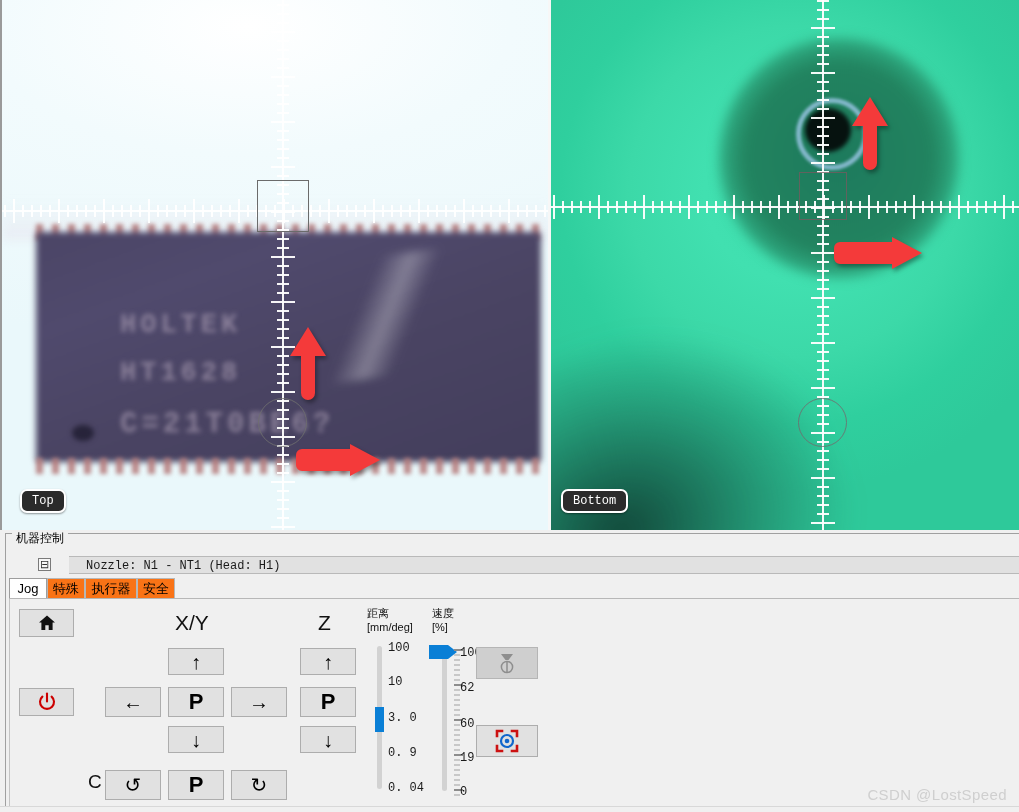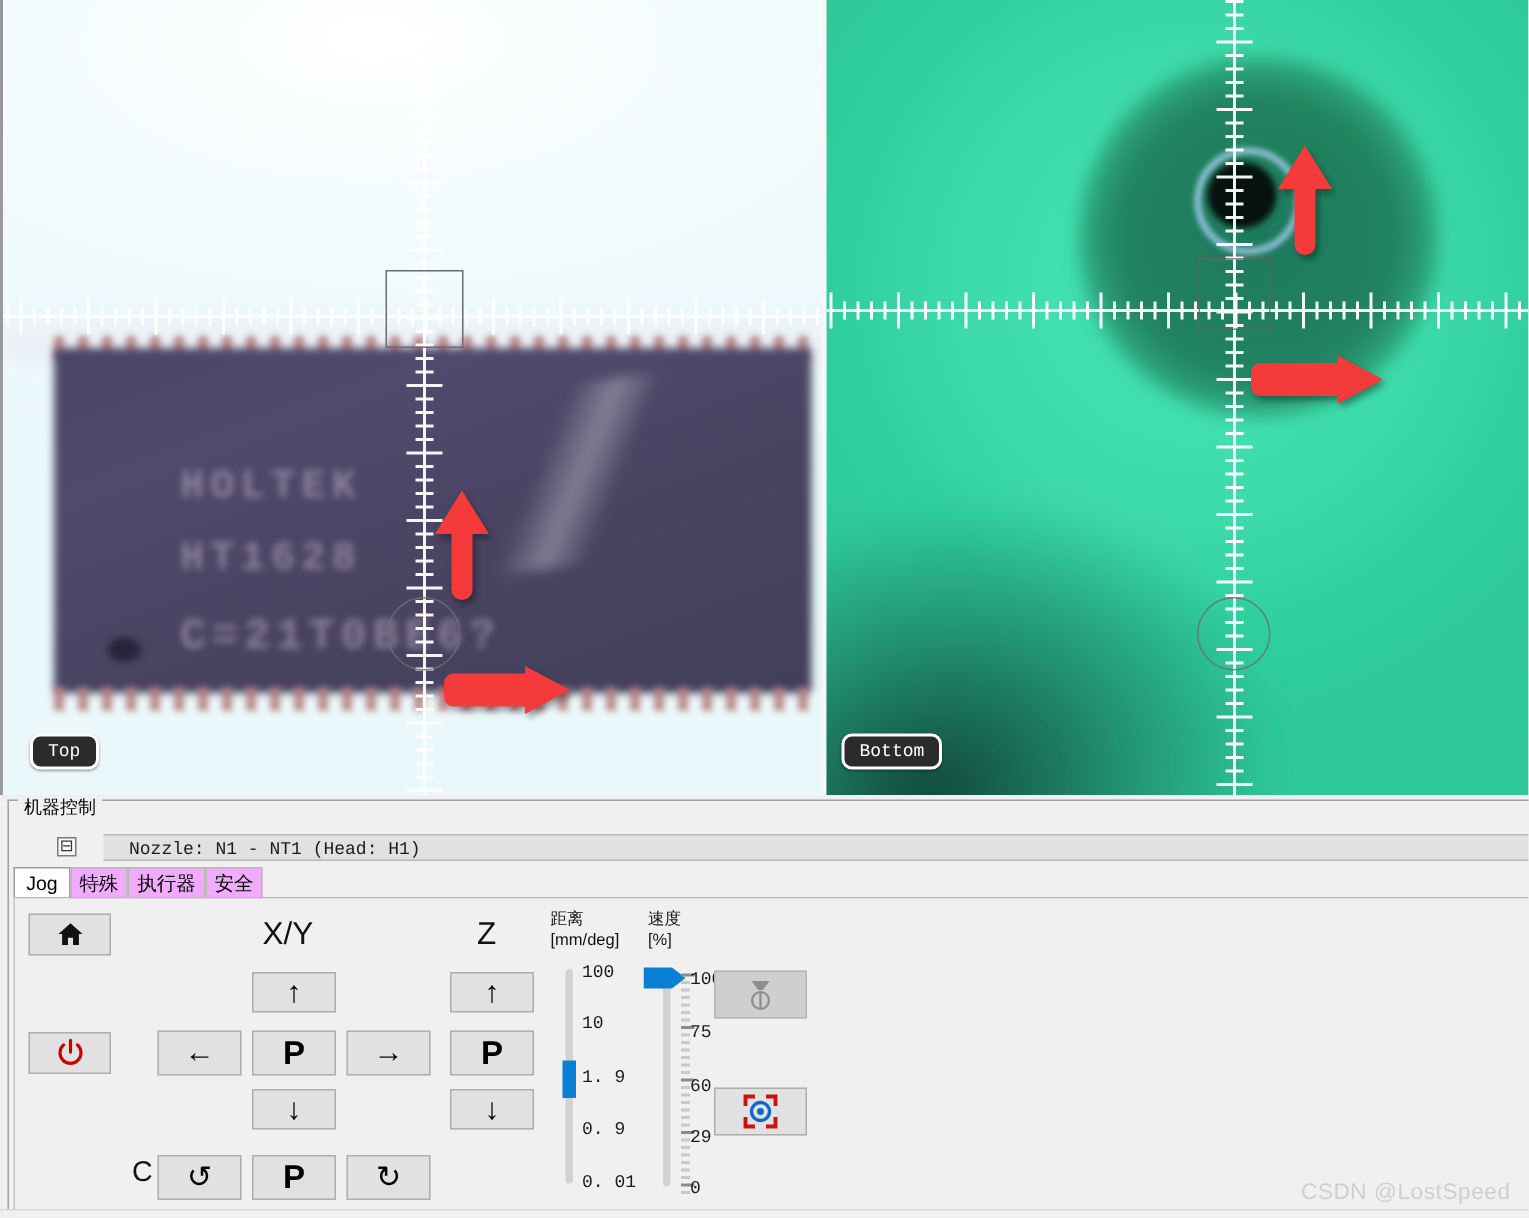--- a/index.html
+++ b/index.html
@@ -132,21 +132,21 @@
   }
   #nozzle-text{
     position:absolute;left:17px;top:2px;font-family:"Liberation Mono",monospace;
     font-size:12px;color:#1a1a1a;white-space:nowrap;
   }
 
   
   #tabbar{position:absolute;left:9px;top:578px;width:1010px;height:21px;}
   .tab{
     position:absolute;top:0;height:21px;box-sizing:border-box;
-    border:1px solid #b7b7b7;border-bottom:none;background:#f0abfc;
+    border:1px solid #b7b7b7;border-bottom:none;background:#f97316;
     font-size:13px;color:#000;line-height:19px;text-align:center;
     white-space:nowrap;
   }
   .tab.active{background:#fff;border-color:#9d9d9d;}
   #tab-underline{position:absolute;left:9px;top:598px;width:1010px;height:1px;background:#b7b7b7;}
 
   
   #jog-pane{position:absolute;left:9px;top:599px;width:1010px;height:209px;background:#f0f0f0;
     border-left:1px solid #c4c4c4;box-sizing:border-box;}
 
@@ -550,23 +550,23 @@
   <div class="btn" style="left:221px;top:171px;width:56px;height:30px;">
     <span class="btn-glyph">↻</span>
   </div>
 
   <div class="col-head" style="left:357px;top:8px;">距离</div>
   <div class="col-head" style="left:357px;top:22px;">[mm/deg]</div>
   <div class="slider-track" style="left:367px;top:47px;height:143px;"></div>
   <div class="slider-handle" style="left:365px;top:108px;width:9px;height:25px;"></div>
   <div class="slider-ticklabel" style="left:378px;top:42px;">100</div>
   <div class="slider-ticklabel" style="left:378px;top:76px;">10</div>
-  <div class="slider-ticklabel" style="left:378px;top:112px;">1. 9</div>
+  <div class="slider-ticklabel" style="left:378px;top:112px;">3. 0</div>
   <div class="slider-ticklabel" style="left:378px;top:147px;">0. 9</div>
-  <div class="slider-ticklabel" style="left:378px;top:182px;">0. 01</div>
+  <div class="slider-ticklabel" style="left:378px;top:182px;">0. 04</div>
 
   <div class="col-head" style="left:422px;top:8px;">速度</div>
   <div class="col-head" style="left:422px;top:22px;">[%]</div>
   <div class="slider-track" style="left:432px;top:50px;height:142px;"></div>
   <div class="slider-handle" style="left:419px;top:45px;width:0;height:0;background:none;">
     <svg width="29" height="16" viewBox="0 0 29 16">
       <path d="M0 1 L19 1 L28 8 L19 15 L0 15 Z" fill="#0a7fd6"></path>
     </svg>
   </div>
   <div id="speed-scale">
@@ -595,23 +595,23 @@
       <div class="scale-dash" style="left: 444px; top: 160px;"></div>
       <div class="scale-dash" style="left: 444px; top: 165px;"></div>
       <div class="scale-dash" style="left: 444px; top: 170px;"></div>
       <div class="scale-dash" style="left: 444px; top: 175px;"></div>
       <div class="scale-dash" style="left: 444px; top: 180px;"></div>
       <div class="scale-dash" style="left: 444px; top: 185px;"></div>
       <div class="scale-major" style="left: 444px; top: 190px;"></div>
       <div class="scale-dash" style="left: 444px; top: 195px;"></div>
     </div>
   <div class="slider-ticklabel" style="left:450px;top:47px;">100</div>
-  <div class="slider-ticklabel" style="left:450px;top:82px;">75</div>
+  <div class="slider-ticklabel" style="left:450px;top:82px;">62</div>
   <div class="slider-ticklabel" style="left:450px;top:118px;">60</div>
-  <div class="slider-ticklabel" style="left:450px;top:152px;">29</div>
+  <div class="slider-ticklabel" style="left:450px;top:152px;">19</div>
   <div class="slider-ticklabel" style="left:450px;top:186px;">0</div>
 
   <div class="btn disabled" style="left:466px;top:48px;width:62px;height:32px;">
     <svg width="20" height="22" viewBox="0 0 20 22">
       <path d="M4 2 L16 2 L11.5 8 L8.5 8 Z" fill="#8e8e8e"></path>
       <circle cx="10" cy="15" r="5.6" fill="none" stroke="#8e8e8e" stroke-width="1.5"></circle>
       <line x1="10" y1="9.4" x2="10" y2="20.6" stroke="#8e8e8e" stroke-width="1.5"></line>
     </svg>
   </div>
   <div class="btn" style="left:466px;top:126px;width:62px;height:32px;">

